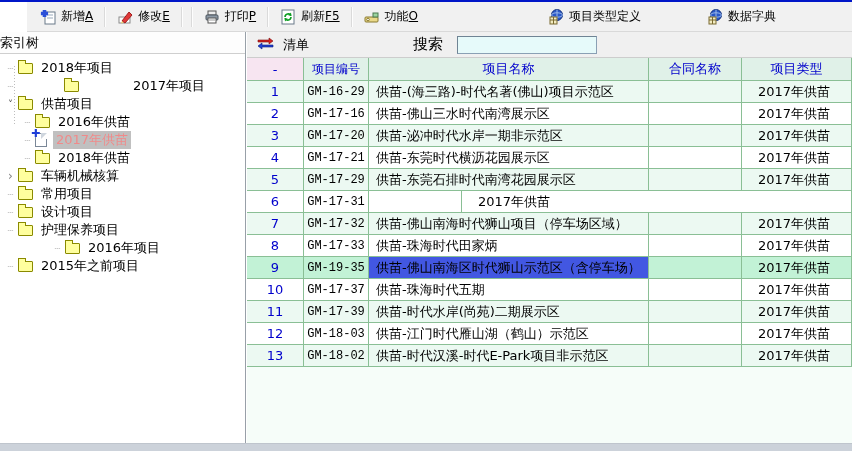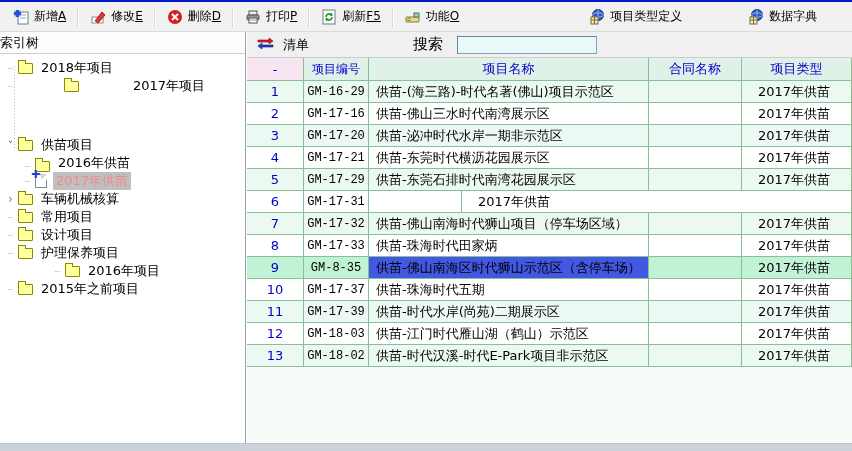--- a/index.html
+++ b/index.html
@@ -2,21 +2,21 @@
 <html><head>
 <meta charset="utf-8">
 <style>
   * { box-sizing: border-box; margin: 0; padding: 0; }
   html,body { width:852px; height:451px; overflow:hidden; }
   body { font-family:"DejaVu Sans","Liberation Sans",sans-serif; font-size:12px; background:#fff; color:#000; position:relative; }
 
   .top-blue { height:2px; background:#0016c8; }
 
   
-  .toolbar { height:30px; background:#f1f1f1; border-bottom:1px solid #d9d9d9; display:flex; align-items:center; padding:0 6px; }
+  .toolbar { height:30px; background:#f1f1f1; border-bottom:1px solid #d9d9d9; display:flex; align-items:center; padding:0 6px;margin-left:27px; }
   .tbtn { display:flex; align-items:center; gap:5px; padding:3px 7px; cursor:default; white-space:nowrap; }
   .key { text-decoration:underline; }
   .tsep { width:0; height:20px; border-left:1px solid #dadada; border-right:1px solid #fdfdfd; margin:0 4px; }
   .tlink1 { margin-left:116px; }
   .tlink2 { margin-left:52px; }
   .ticon { display:inline-flex; width:16px; height:16px; }
 
   
   .main { display:flex; height:411px; }
 
@@ -90,29 +90,20 @@
     <span class="ticon">
       <svg width="16" height="16">
           <rect x="2" y="8" width="11" height="6" fill="#fff" stroke="#8a8a8a"></rect>
           <path d="M5 12 L12 3 L15 6 L8 14 Z" fill="#e03838" stroke="#a02020"></path>
           <path d="M5 12 L6.5 13.5 L4 14.5 Z" fill="#f5d76a"></path>
         </svg>
     </span>
     <span><span>修改</span><span class="key">E</span></span>
   </div>
   <div class="tsep"></div>
-  <div class="tbtn">
-    <span class="ticon">
-      <svg width="16" height="16">
-          <circle cx="8" cy="8" r="7" fill="#d81c1c"></circle>
-          <path d="M5 5 L11 11 M11 5 L5 11" stroke="#fff" stroke-width="2.2"></path>
-        </svg>
-    </span>
-    <span><span>删除</span><span class="key">D</span></span>
-  </div>
   <div class="tsep"></div>
   <div class="tbtn">
     <span class="ticon">
       <svg width="16" height="16">
           <rect x="4" y="2" width="8" height="4" fill="#eee" stroke="#555"></rect>
           <rect x="2" y="6" width="12" height="5" rx="1" fill="#8e9aa6" stroke="#4a545e"></rect>
           <rect x="4" y="9" width="8" height="5" fill="#fff" stroke="#555"></rect>
           <line x1="5" y1="11" x2="11" y2="11" stroke="#999"></line>
         </svg>
     </span>
@@ -181,37 +172,43 @@
           <span class="folder"></span>
 
           <span class="tree-label">2018年项目</span>
         </div>
         <div class="tree-item icon-folder" style="padding-left: 4px; gap: 46px;">
           <span class="chev"></span>
           <span class="folder"></span>
 
           <span class="tree-label">2017年项目</span>
         </div>
-        <div class="tree-item exp-open icon-folder" style="padding-left: 4px; margin-top: 41px;">
+        <div class="tree-item exp-open icon-folder" style="padding-left: 4px;">
           <span class="chev"></span>
           <span class="folder"></span>
 
           <span class="tree-label">供苗项目</span>
         </div>
-        <div class="tree-item icon-folder" style="padding-left: 21px; align-items: flex-end;">
+        <div class="tree-item icon-folder" style="padding-left: 21px;">
           <span class="chev"></span>
           <span class="folder"></span>
 
           <span class="tree-label">2016年供苗</span>
         </div>
         <div class="tree-item icon-docplus" style="padding-left: 21px;">
           <span class="chev"></span>
 
           <span class="docplus"></span>
           <span class="tree-label selected">2017年供苗</span>
+        </div>
+        <div class="tree-item icon-folder" style="padding-left: 21px;">
+          <span class="chev"></span>
+          <span class="folder"></span>
+
+          <span class="tree-label">2018年供苗</span>
         </div>
         <div class="tree-item exp-closed icon-folder" style="padding-left: 4px;">
           <span class="chev"></span>
           <span class="folder"></span>
 
           <span class="tree-label">车辆机械核算</span>
         </div>
         <div class="tree-item icon-folder" style="padding-left: 4px;">
           <span class="chev"></span>
           <span class="folder"></span>
@@ -317,21 +314,21 @@
         </div>
         <div class="trow">
           <div class="c c-num">8</div>
           <div class="c c-code">GM-17-33</div>
           <div class="c c-name">供苗-珠海时代田家炳</div>
           <div class="c c-contract"></div>
           <div class="c c-type">2017年供苗</div>
         </div>
         <div class="trow sel">
           <div class="c c-num">9</div>
-          <div class="c c-code">GM-8-35</div>
+          <div class="c c-code">GM-19-35</div>
           <div class="c c-name selcell">供苗-佛山南海区时代狮山示范区（含停车场）</div>
           <div class="c c-contract"></div>
           <div class="c c-type">2017年供苗</div>
         </div>
         <div class="trow">
           <div class="c c-num">10</div>
           <div class="c c-code">GM-17-37</div>
           <div class="c c-name">供苗-珠海时代五期</div>
           <div class="c c-contract"></div>
           <div class="c c-type">2017年供苗</div>

